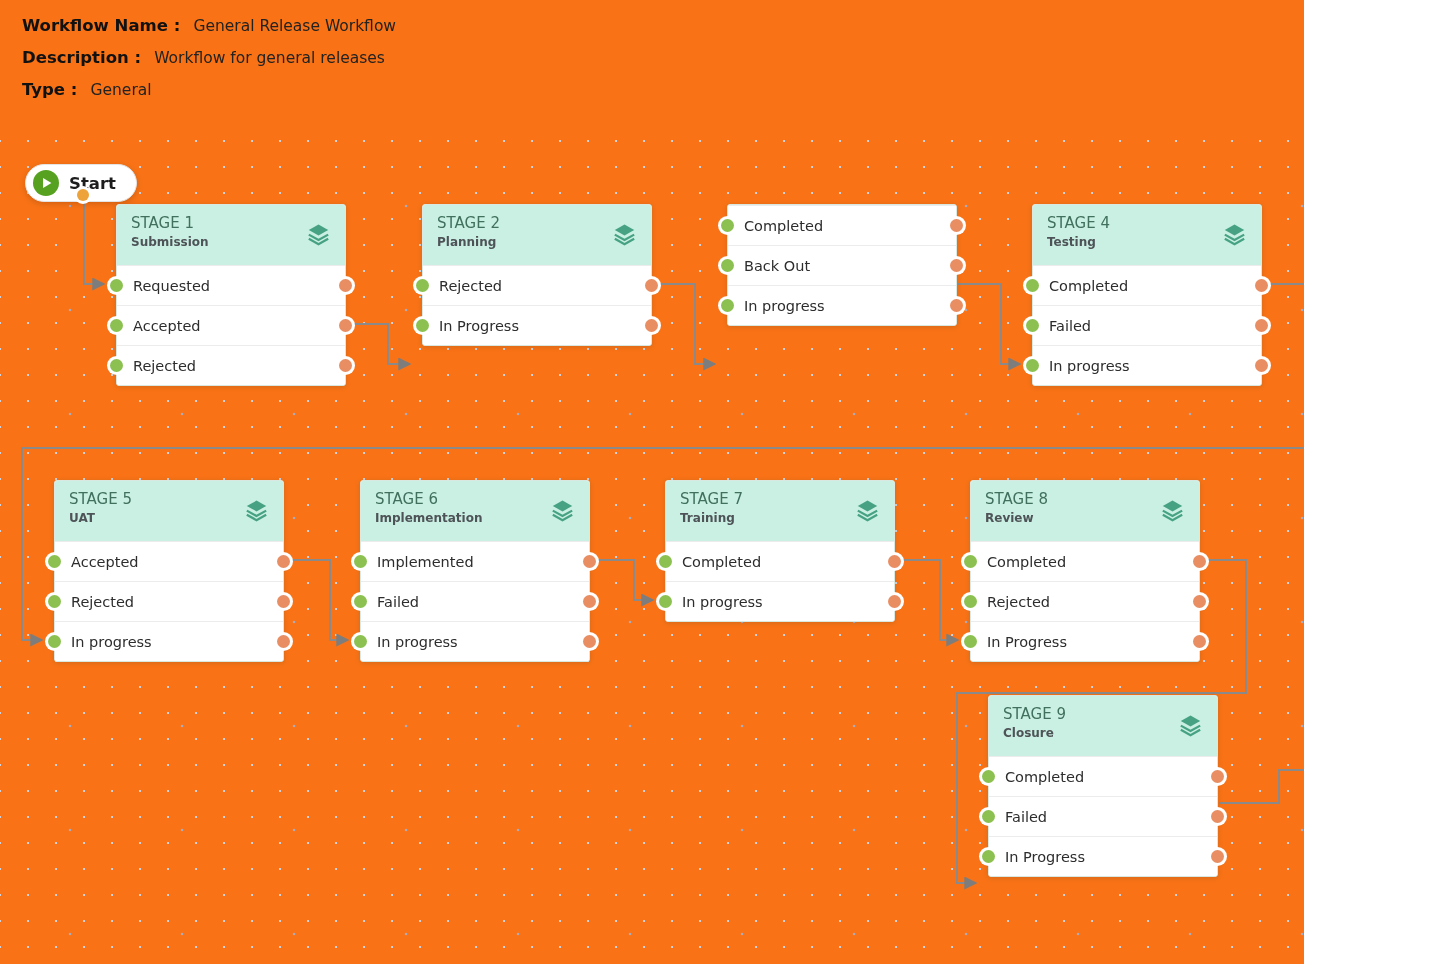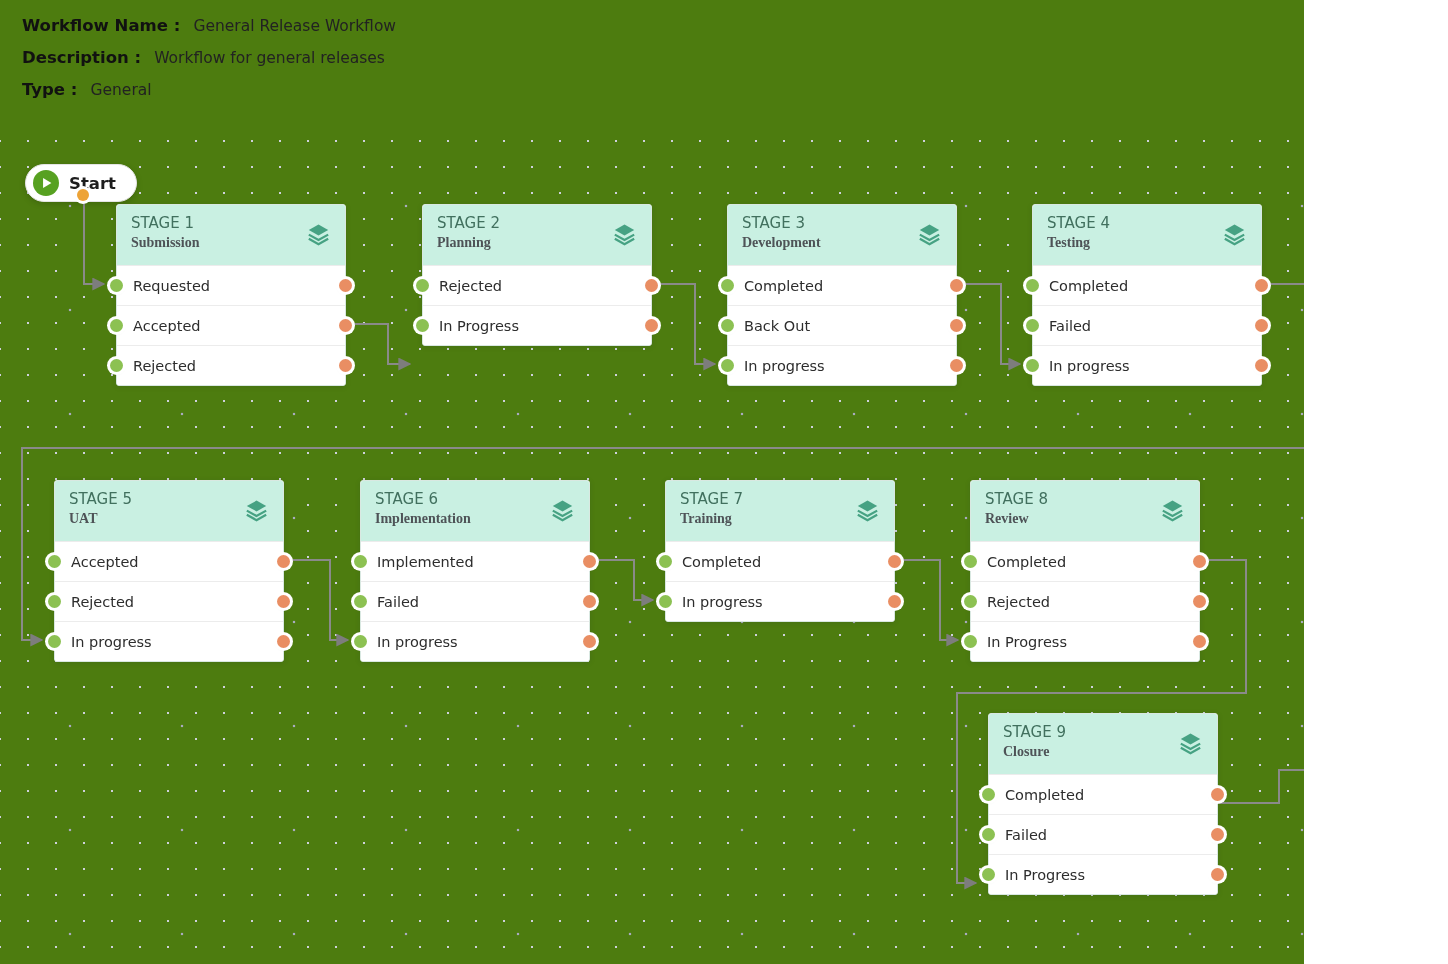--- a/index.html
+++ b/index.html
@@ -4,21 +4,21 @@
 <style>
   * { box-sizing: border-box; margin: 0; padding: 0; }
   body {
     font-family: "DejaVu Sans", "Liberation Sans", sans-serif;
     background: #ffffff;
   }
   .page {
     position: relative;
     width: 1304px;
     height: 964px;
-    background: #4d7c0f;
+    background: #f97316;
     overflow: hidden;
   }
   
   .meta { padding: 16px 0 0 22px; }
   .meta-line { margin-bottom: 13px; font-size: 16px; color: #1c1c1c; }
   .meta-label { font-weight: bold; font-size: 16.5px; color: #111; margin-right: 8px; }
   .meta-value { font-size: 15.5px; color: #222; }
   
   .canvas {
     position: absolute;
@@ -57,24 +57,23 @@
     border-radius: 2px 2px 0 0;
   }
   .stage-label {
     display: block;
     font-size: 15px;
     color: #41705e;
     margin-bottom: 3px;
   }
   .stage-name {
     display: block;
-    font-size: 14px;
+    font-size: 12px;
     font-weight: bold;
     color: #4e5357;
-    font-family: Liberation Serif, serif;
   }
   .layers-icon {
     position: absolute;
     right: 13px; top: 16px;
     width: 27px; height: 27px;
   }
   .status-row {
     position: relative;
     height: 40px;
     background: #fff;
@@ -212,29 +211,20 @@
             <span>Rejected</span>
             <span class="port port-out"></span>
           </div>
           <div class="status-row">
             <span class="port port-in"></span>
             <span>In Progress</span>
             <span class="port port-out"></span>
           </div>
         </div>
         <div class="stage-card" style="left: 727px; top: 64px;">
-    <div class="stage-header">
-      <span class="stage-label">STAGE 3</span>
-      <span class="stage-name">Development</span>
-      <svg class="layers-icon" viewBox="0 0 24 24">
-        <path d="M12 3.2 L20.6 8 L12 12.8 L3.4 8 z" fill="#46a283"></path>
-        <path d="M3.4 12.1 L12 16.9 L20.6 12.1" fill="none" stroke="#46a283" stroke-width="2"></path>
-        <path d="M3.4 15.8 L12 20.6 L20.6 15.8" fill="none" stroke="#46a283" stroke-width="2"></path>
-      </svg>
-    </div>
   <div class="status-row">
             <span class="port port-in"></span>
             <span>Completed</span>
             <span class="port port-out"></span>
           </div>
           <div class="status-row">
             <span class="port port-in"></span>
             <span>Back Out</span>
             <span class="port port-out"></span>
           </div>
@@ -362,21 +352,21 @@
             <span class="port port-in"></span>
             <span>Rejected</span>
             <span class="port port-out"></span>
           </div>
           <div class="status-row">
             <span class="port port-in"></span>
             <span>In Progress</span>
             <span class="port port-out"></span>
           </div>
         </div>
-        <div class="stage-card" style="left: 988px; top: 573px;">
+        <div class="stage-card" style="left: 988px; top: 555px;">
     <div class="stage-header">
       <span class="stage-label">STAGE 9</span>
       <span class="stage-name">Closure</span>
       <svg class="layers-icon" viewBox="0 0 24 24">
         <path d="M12 3.2 L20.6 8 L12 12.8 L3.4 8 z" fill="#46a283"></path>
         <path d="M3.4 12.1 L12 16.9 L20.6 12.1" fill="none" stroke="#46a283" stroke-width="2"></path>
         <path d="M3.4 15.8 L12 20.6 L20.6 15.8" fill="none" stroke="#46a283" stroke-width="2"></path>
       </svg>
     </div>
   <div class="status-row">

